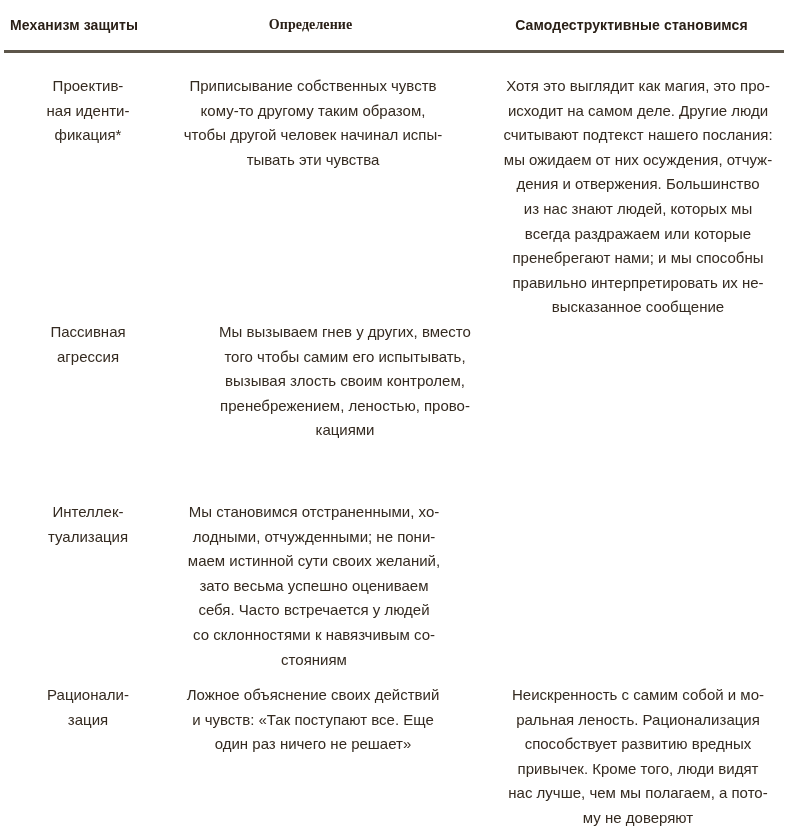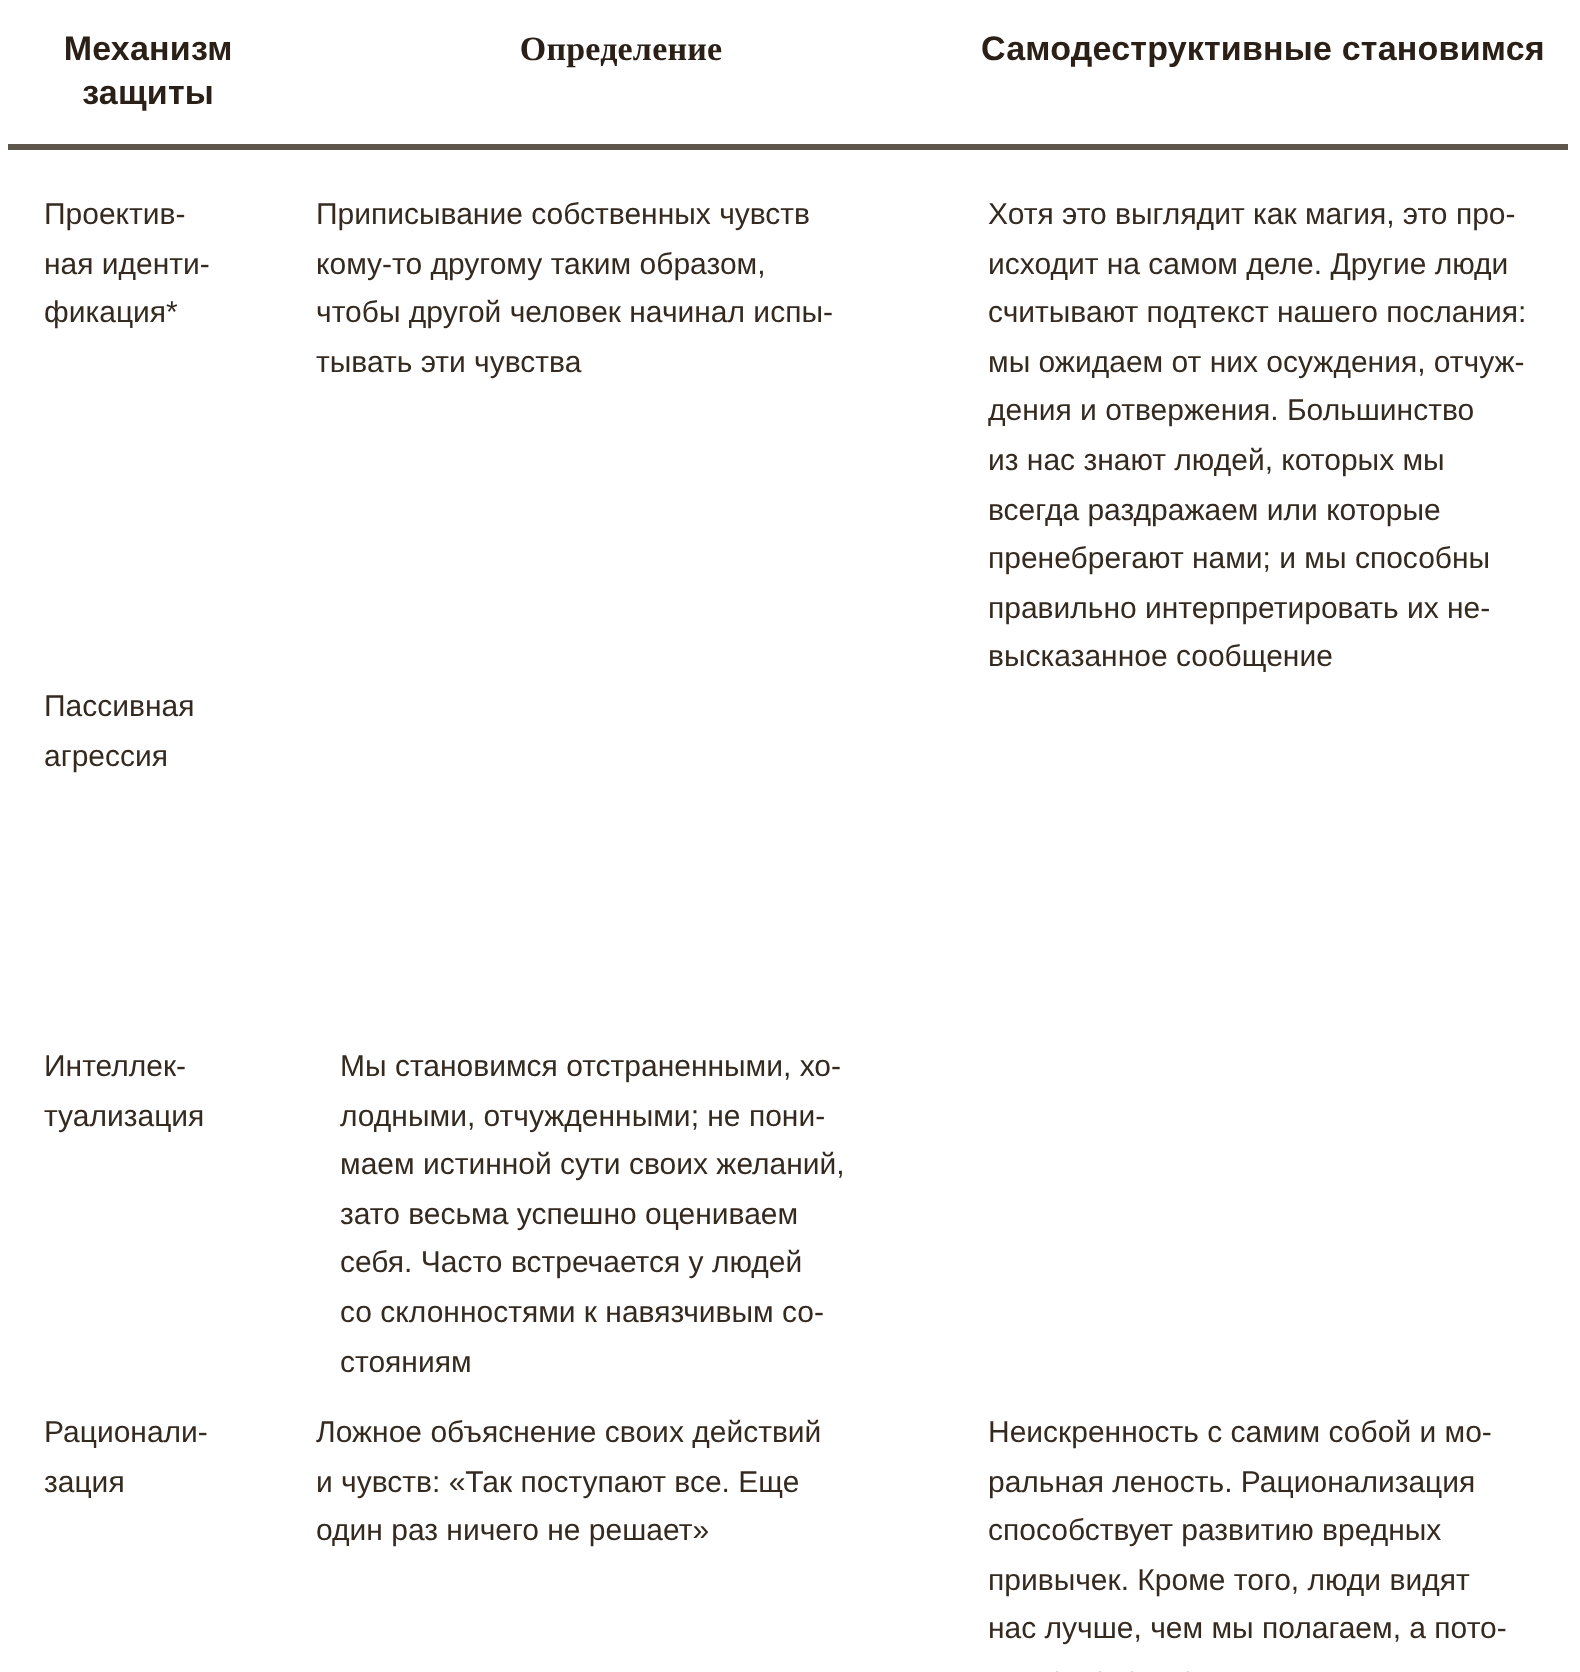--- a/index.html
+++ b/index.html
@@ -24,21 +24,21 @@
   }
 
   
   .table-head {
     display: flex;
     padding: 14px 0 0 0;
     box-sizing: border-box;
   }
   .head-cell {
     font-weight: bold;
-    font-size: 17px;
+    font-size: 14px;
     line-height: 22px;
     text-align: center;
     color: #2a2017;
     letter-spacing: 0.1px;
   }
   .head-cell.col1 { width: 150px; padding: 0 6px 0 4px; }
   .head-cell.col2 { width: 322px; padding: 0 10px; font-family: Liberation Serif, serif; }
   .head-cell.col3 { width: 318px; padding: 0 10px 0 12px; }
 
   .head-rule {
@@ -47,20 +47,21 @@
     margin: 14px 6px 0 4px;
   }
 
   
   .table-body {
     padding-top: 21px;
   }
   .row {
     display: flex;
     align-items: flex-start;
+    text-align: center;
   }
   .cell {
     font-size: 15px;
     line-height: 24.6px;
     color: #342a20;
     box-sizing: border-box;
     white-space: pre-line;
   }
   .cell.col1 {
     width: 158px;
@@ -117,20 +118,25 @@
 из нас знают людей, которых мы
 всегда раздражаем или которые
 пренебрегают нами; и мы способны
 правильно интерпретировать их не-
 высказанное сообщение</div>
     </div>
 
     <div class="row r1">
       <div class="cell col1">Пассивная
 агрессия</div>
+      <div class="cell col2">Мы вызываем гнев у других, вместо
+того чтобы самим его испытывать,
+вызывая злость своим контролем,
+пренебрежением, леностью, прово-
+кациями</div>
     </div>
 
     <div class="row r2">
       <div class="cell col1">Интеллек-
 туализация</div>
       <div class="cell col3">Мы становимся отстраненными, хо-
 лодными, отчужденными; не пони-
 маем истинной сути своих желаний,
 зато весьма успешно оцениваем
 себя. Часто встречается у людей

